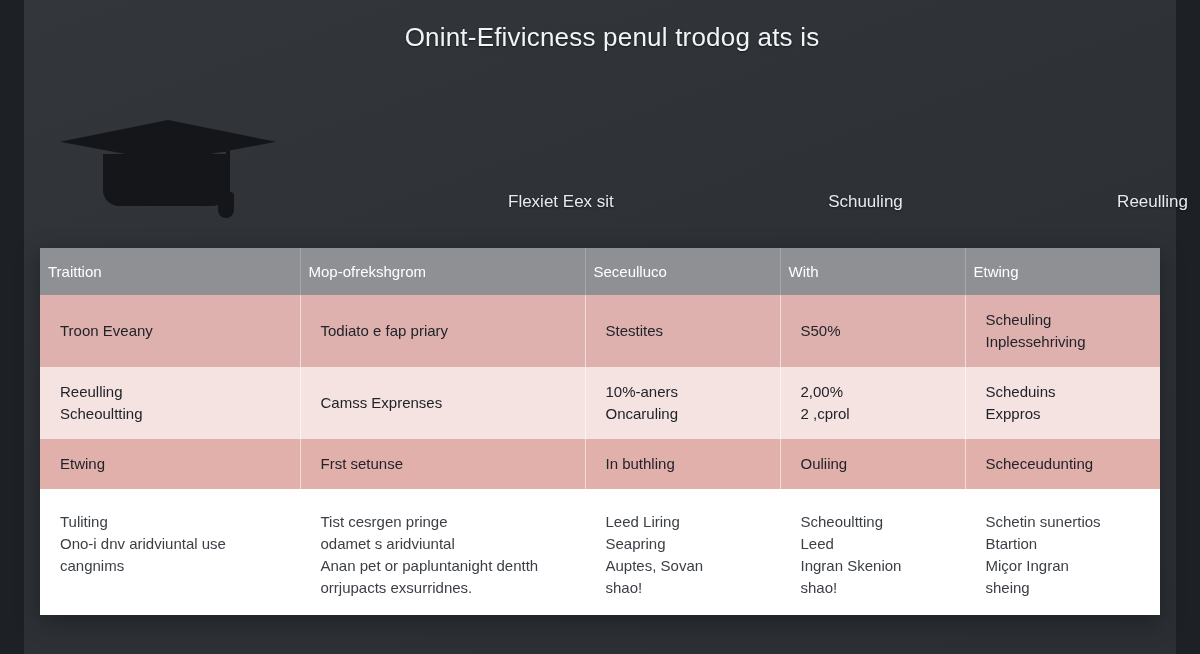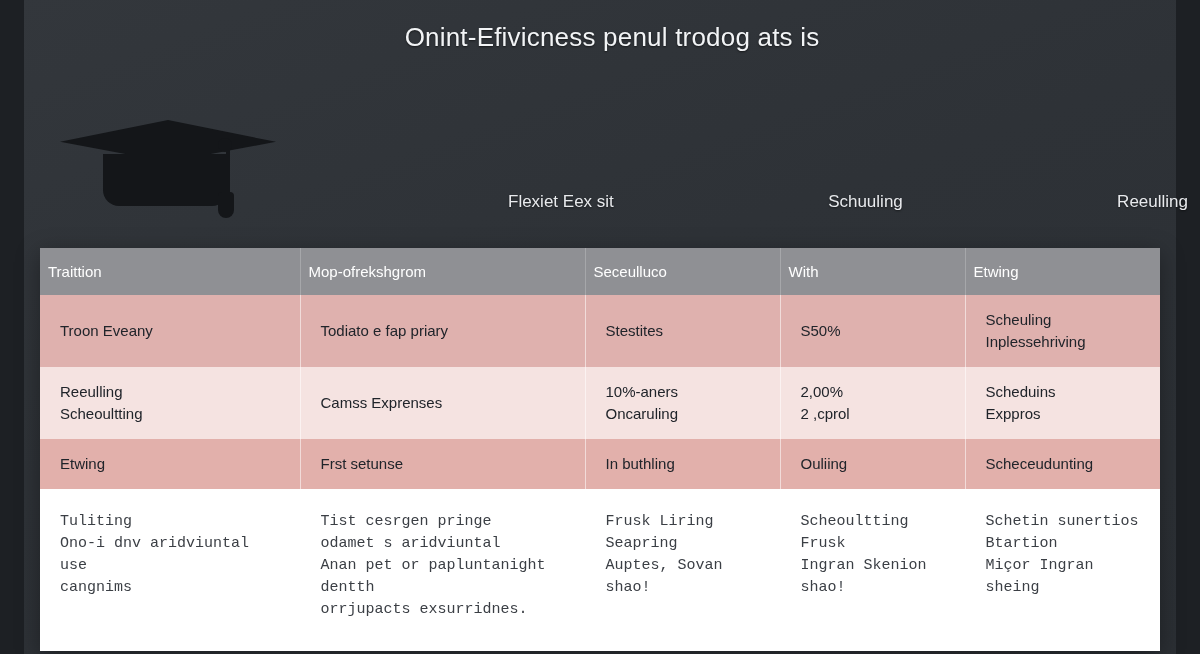--- a/index.html
+++ b/index.html
@@ -158,21 +158,21 @@
     padding: 14px 20px;
     vertical-align: middle;
     border-right: 1px solid rgba(255,255,255,.55);
     line-height: 22px;
   }
   tbody td:last-child { border-right: none; }
   tbody tr.band-dark td { background: #dfb1ae; }
   tbody tr.band-light td { background: #f5e3e1; }
   tbody tr.band-dark2 td { background: #e2b0ab; }
   tbody tr.band-white td { background: #ffffff; color: #3b3f45; }
-  tbody tr.band-white td { padding-top: 22px; padding-bottom: 30px; vertical-align: top; font-family: Liberation Mono, monospace; }
+  tbody tr.band-white td { padding-top: 22px; padding-bottom: 16px; vertical-align: top; }
   .cell-line { display: block; }
   .col-1 { width: 260px; }
   .col-2 { width: 285px; }
   .col-3 { width: 195px; }
   .col-4 { width: 185px; }
   .col-5 { width: 195px; }
 </style>
 </head>
 <body>
 
@@ -282,28 +282,28 @@
               <span class="cell-line">Ono-i dnv aridviuntal use</span>
               <span class="cell-line">cangnims</span>
             </td>
             <td>
               <span class="cell-line">Tist cesrgen pringe</span>
               <span class="cell-line">odamet s aridviuntal</span>
               <span class="cell-line">Anan pet or papluntanight dentth</span>
               <span class="cell-line">orrjupacts exsurridnes.</span>
             </td>
             <td>
-              <span class="cell-line">Frusk Liring</span>
+              <span class="cell-line">Leed Liring</span>
               <span class="cell-line">Seapring</span>
               <span class="cell-line">Auptes, Sovan</span>
               <span class="cell-line">shao!</span>
             </td>
             <td>
               <span class="cell-line">Scheoultting</span>
-              <span class="cell-line">Frusk</span>
+              <span class="cell-line">Leed</span>
               <span class="cell-line">Ingran Skenion</span>
               <span class="cell-line">shao!</span>
             </td>
             <td>
               <span class="cell-line">Schetin sunertios</span>
               <span class="cell-line">Btartion</span>
               <span class="cell-line">Miçor  Ingran</span>
               <span class="cell-line">sheing</span>
             </td>
           </tr>

